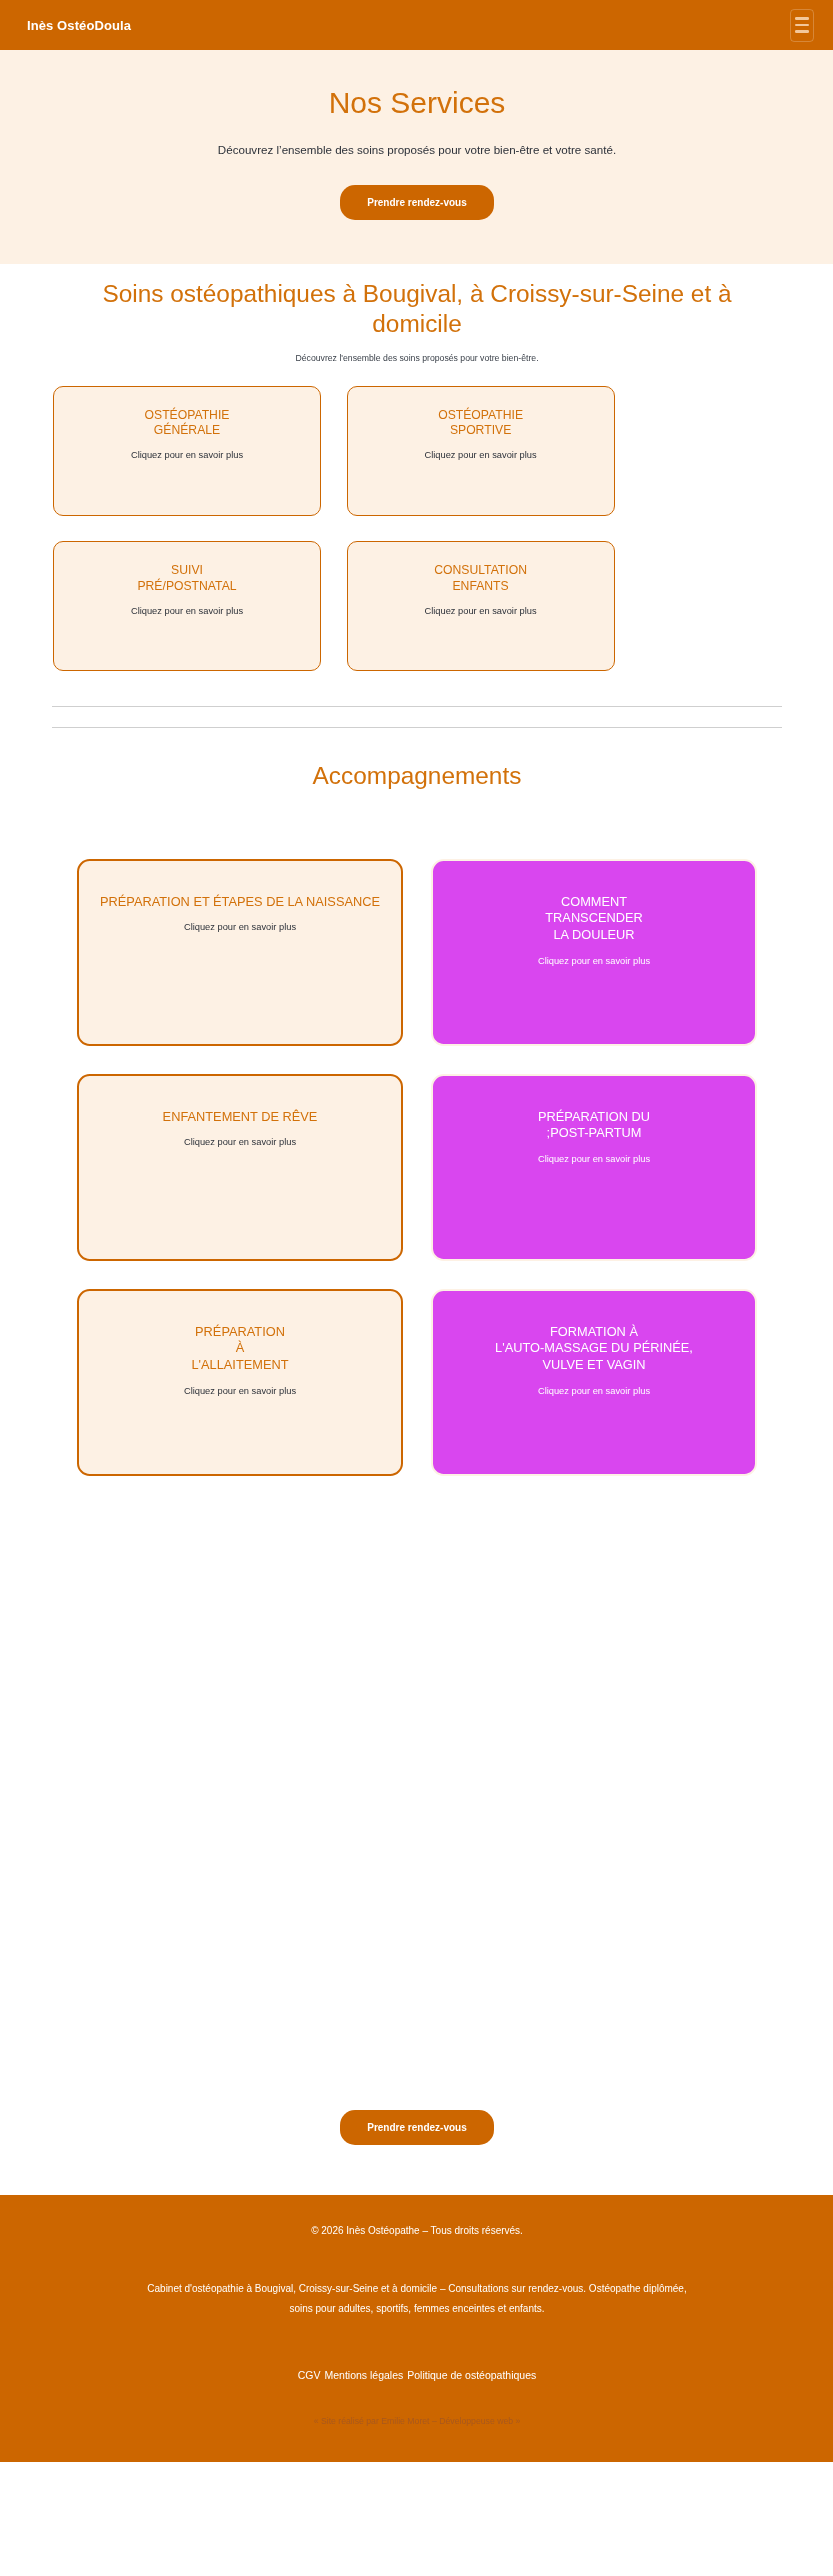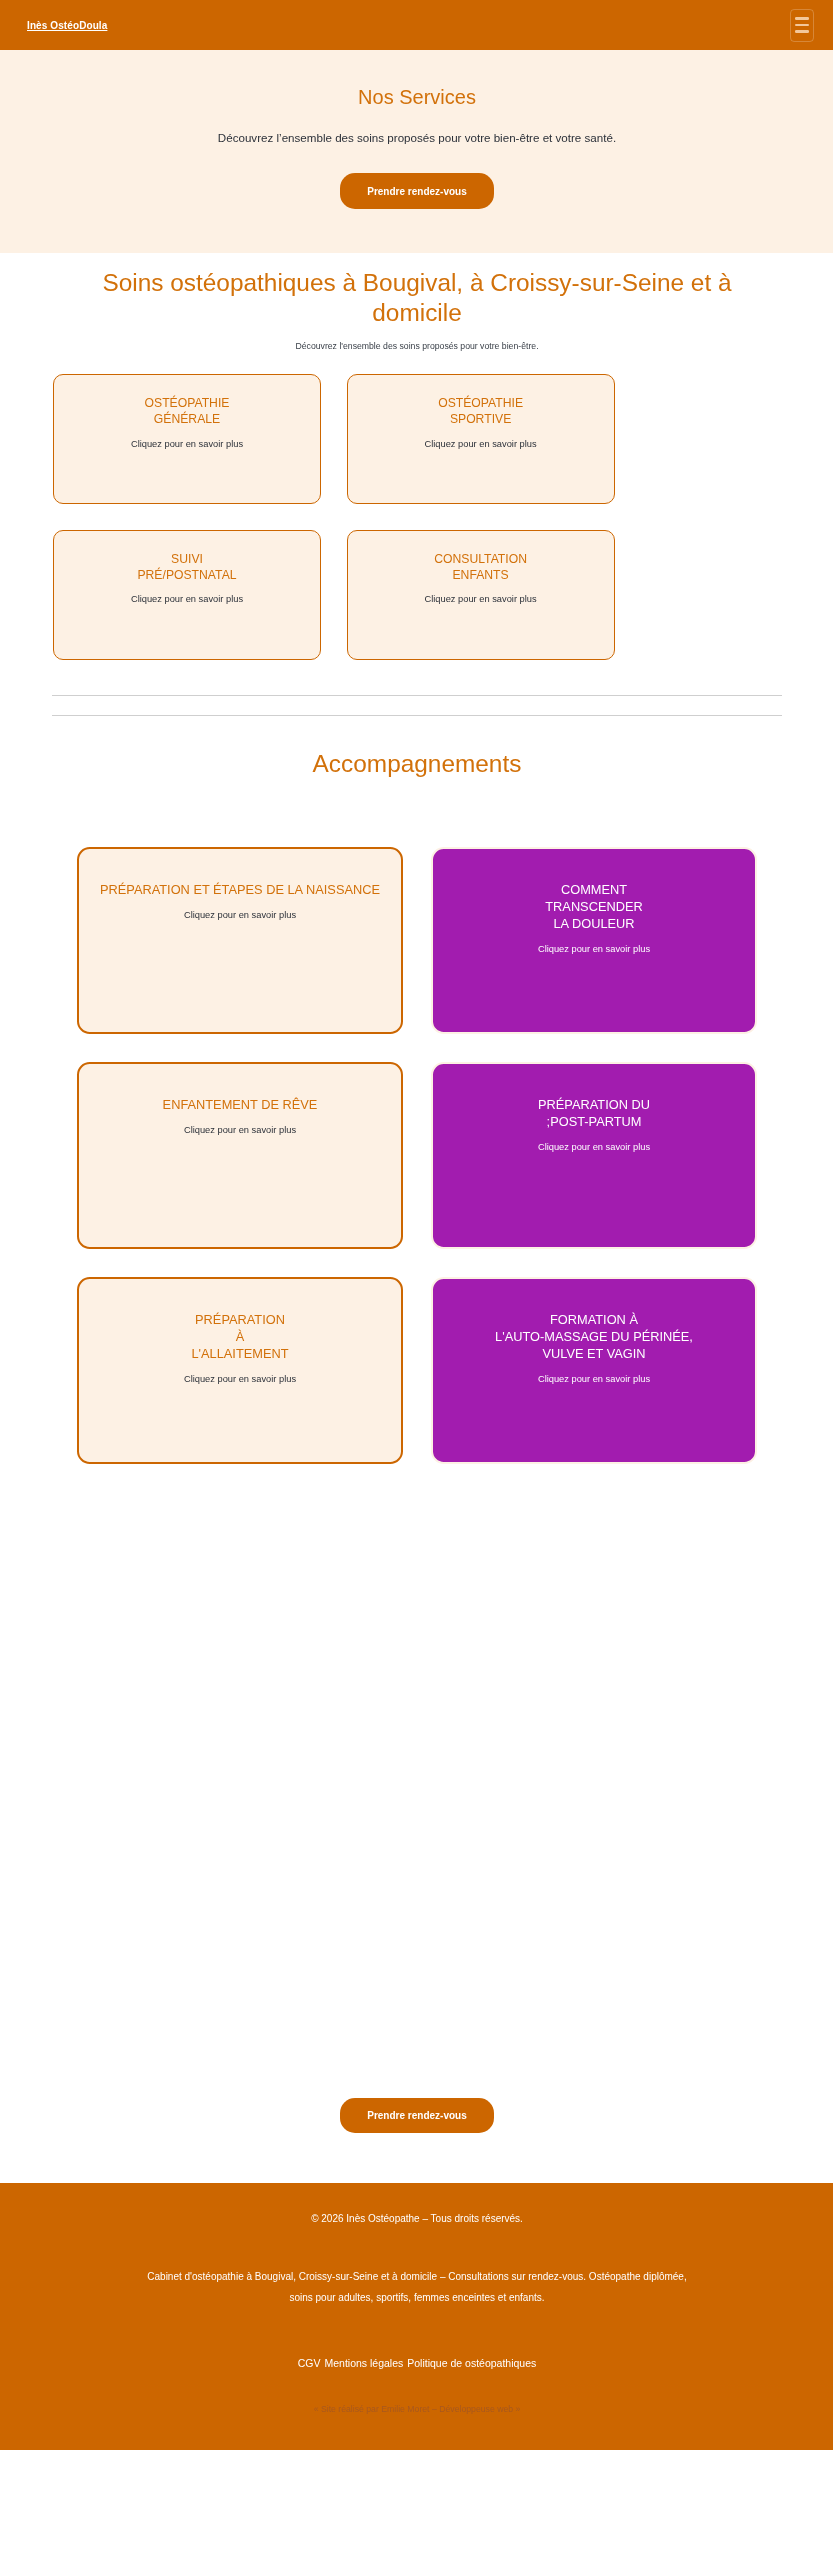--- a/index.html
+++ b/index.html
@@ -17,25 +17,24 @@
   .site-header {
     height: 50px;
     background: #CC6600;
     display: flex;
     align-items: center;
     justify-content: space-between;
     padding: 0 20px 0 27px;
   }
   .brand {
     color: #ffffff;
-    font-size: 10px;
+    font-size: 13px;
     font-weight: bold;
     letter-spacing: 0.1px;
     white-space: nowrap;
-    text-decoration: underline;
   }
   .burger-btn {
     width: 24px;
     height: 33px;
     border: 0.6px solid rgba(255,255,255,0.22);
     border-radius: 4.1px;
     background: transparent;
     display: flex;
     flex-direction: column;
     align-items: center;
@@ -53,21 +52,21 @@
   }
 
   
   .hero {
     background: #FDF1E4;
     padding: 36px 11.6px 44px;
     text-align: center;
   }
   .hero-title {
     color: #D2710A;
-    font-size: 20px;
+    font-size: 30px;
     font-weight: normal;
     line-height: 1.15;
     margin-bottom: 20px;
   }
   .hero-sub {
     color: #2c3139;
     font-size: 11.6px;
     line-height: 1.5;
     margin-bottom: 27px;
   }
@@ -172,21 +171,21 @@
     border-radius: 12.8px;
     padding: 33px 20px 17.4px;
     text-align: center;
     cursor: pointer;
   }
   .acc-card.light {
     background: #FDF1E4;
     border: 2.3px solid #CC6600;
   }
   .acc-card.solid {
-    background: #a21caf;
+    background: #d946ef;
     border: 2.3px solid #FDF1E4;
   }
   .acc-card h3 {
     font-size: 12.8px;
     font-weight: normal;
     line-height: 1.32;
     text-transform: uppercase;
     margin-bottom: 10.5px;
     white-space: pre-line;
   }

